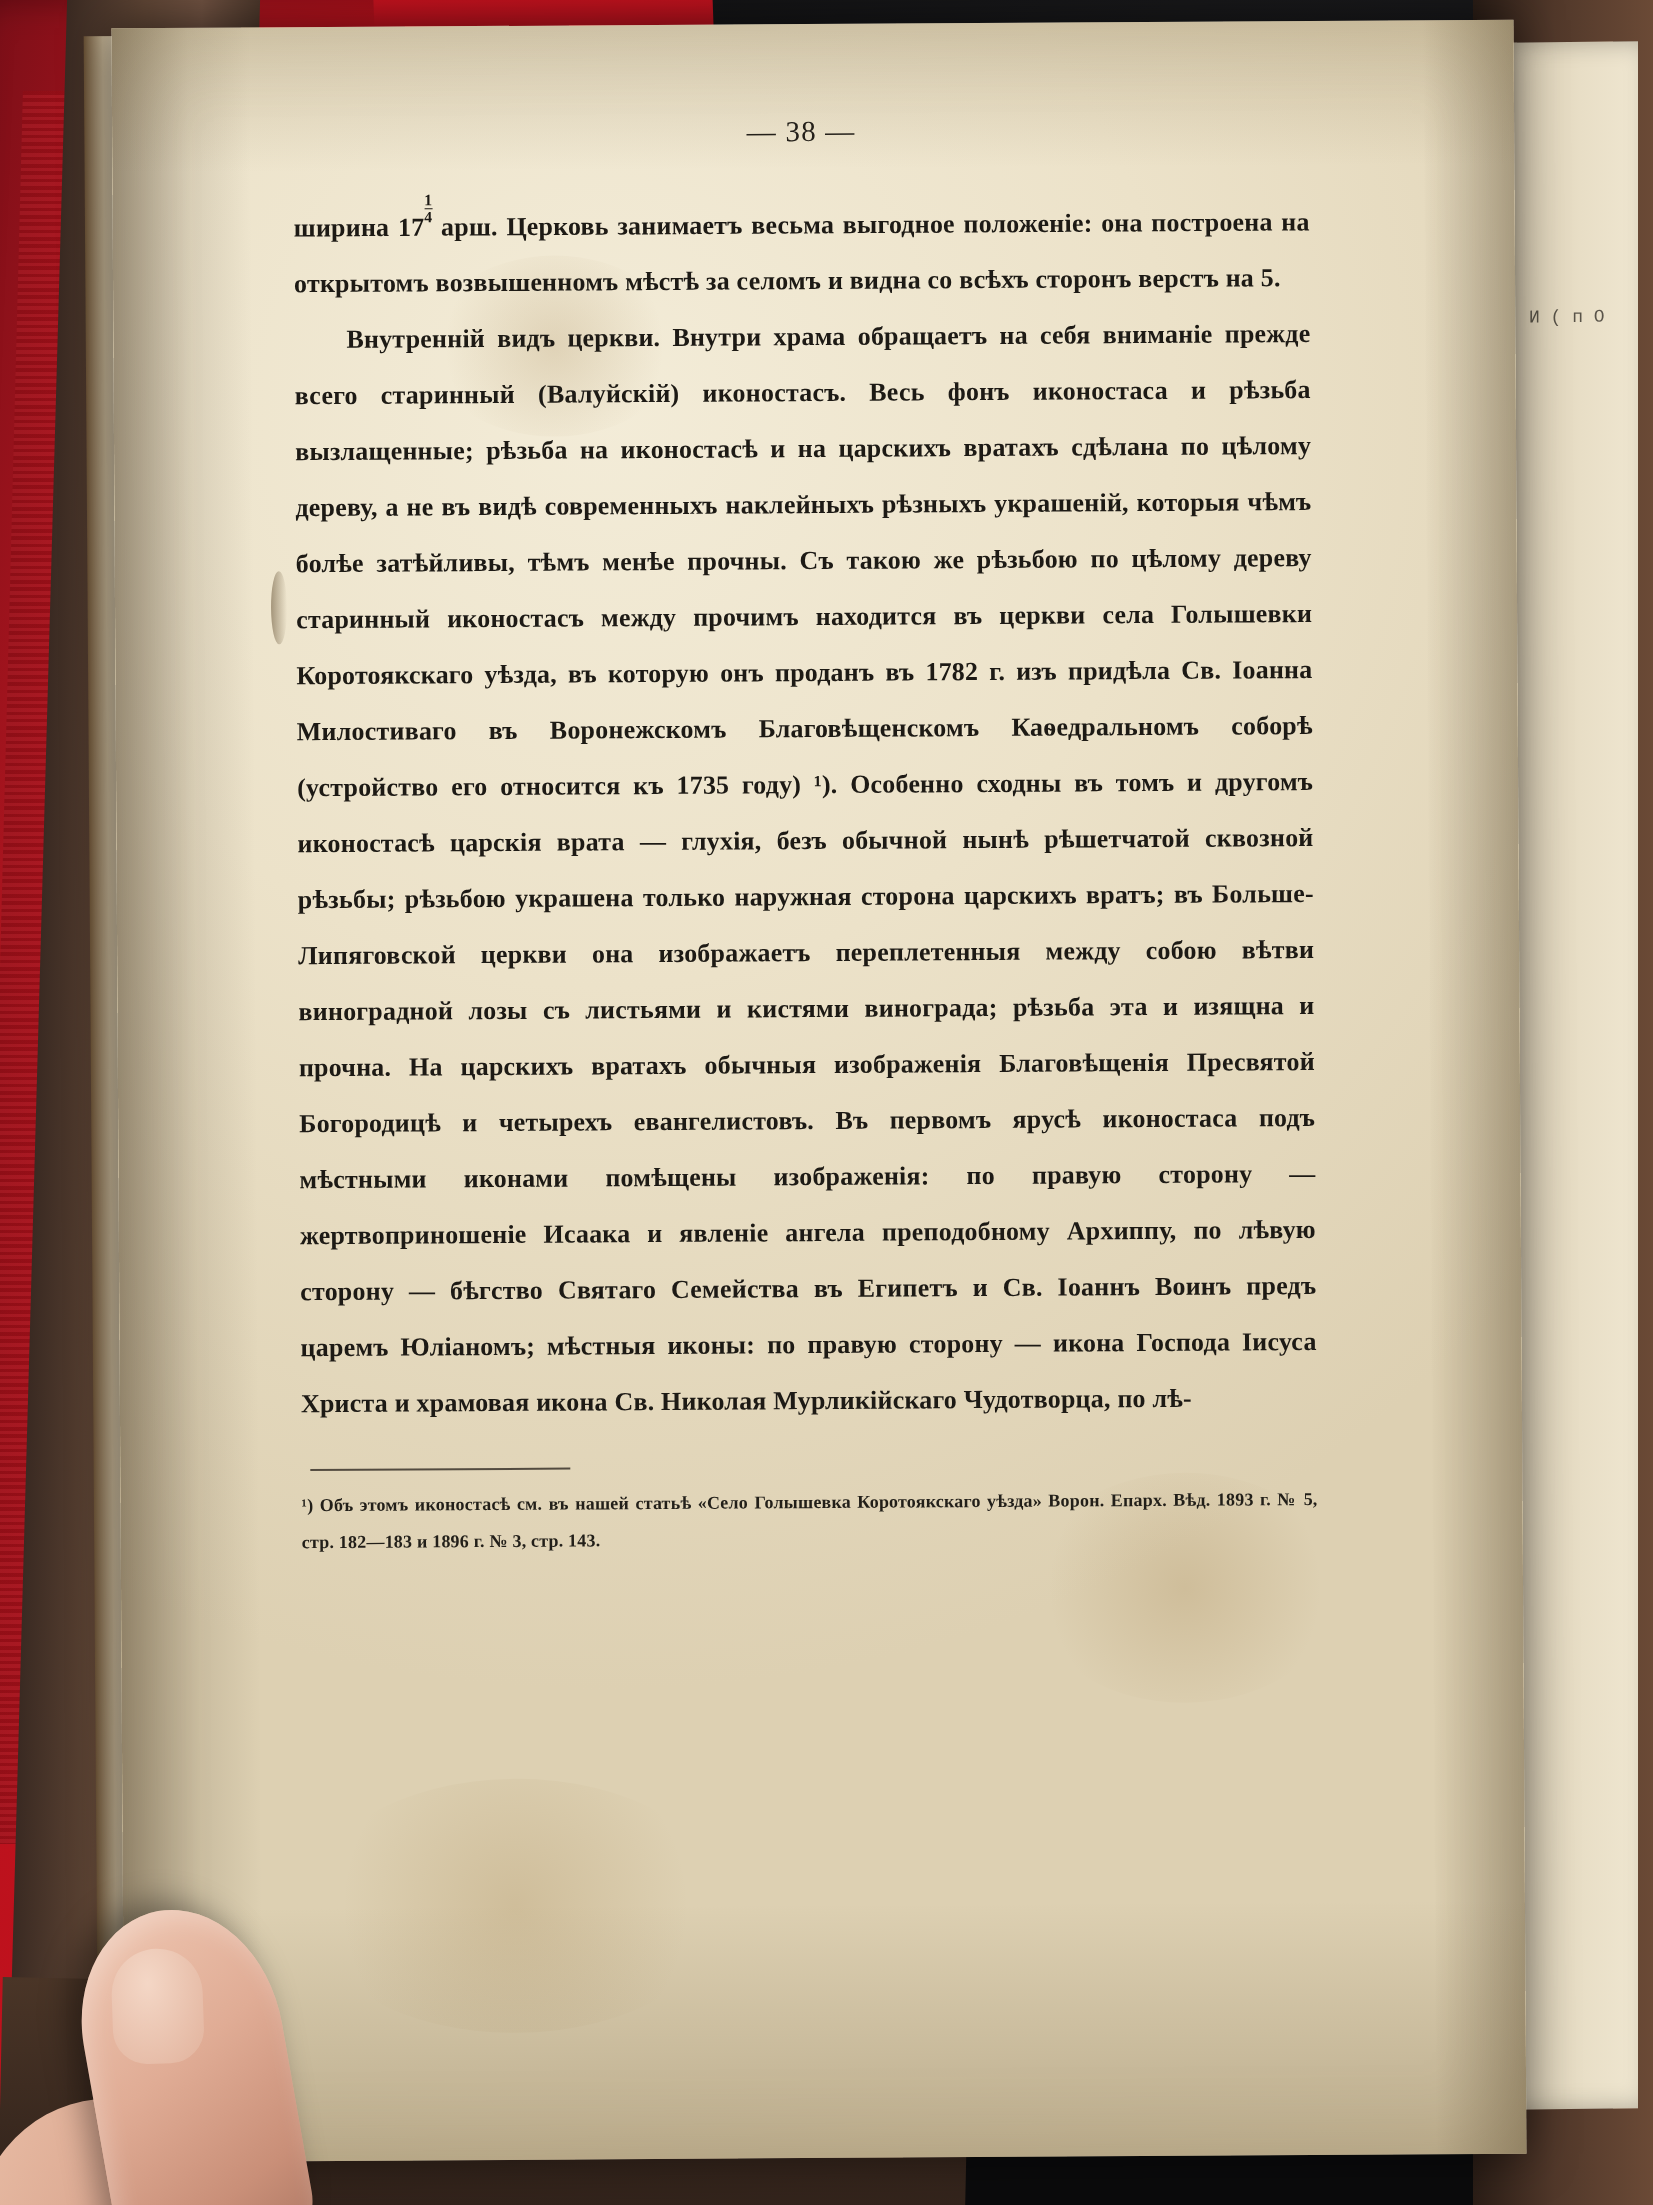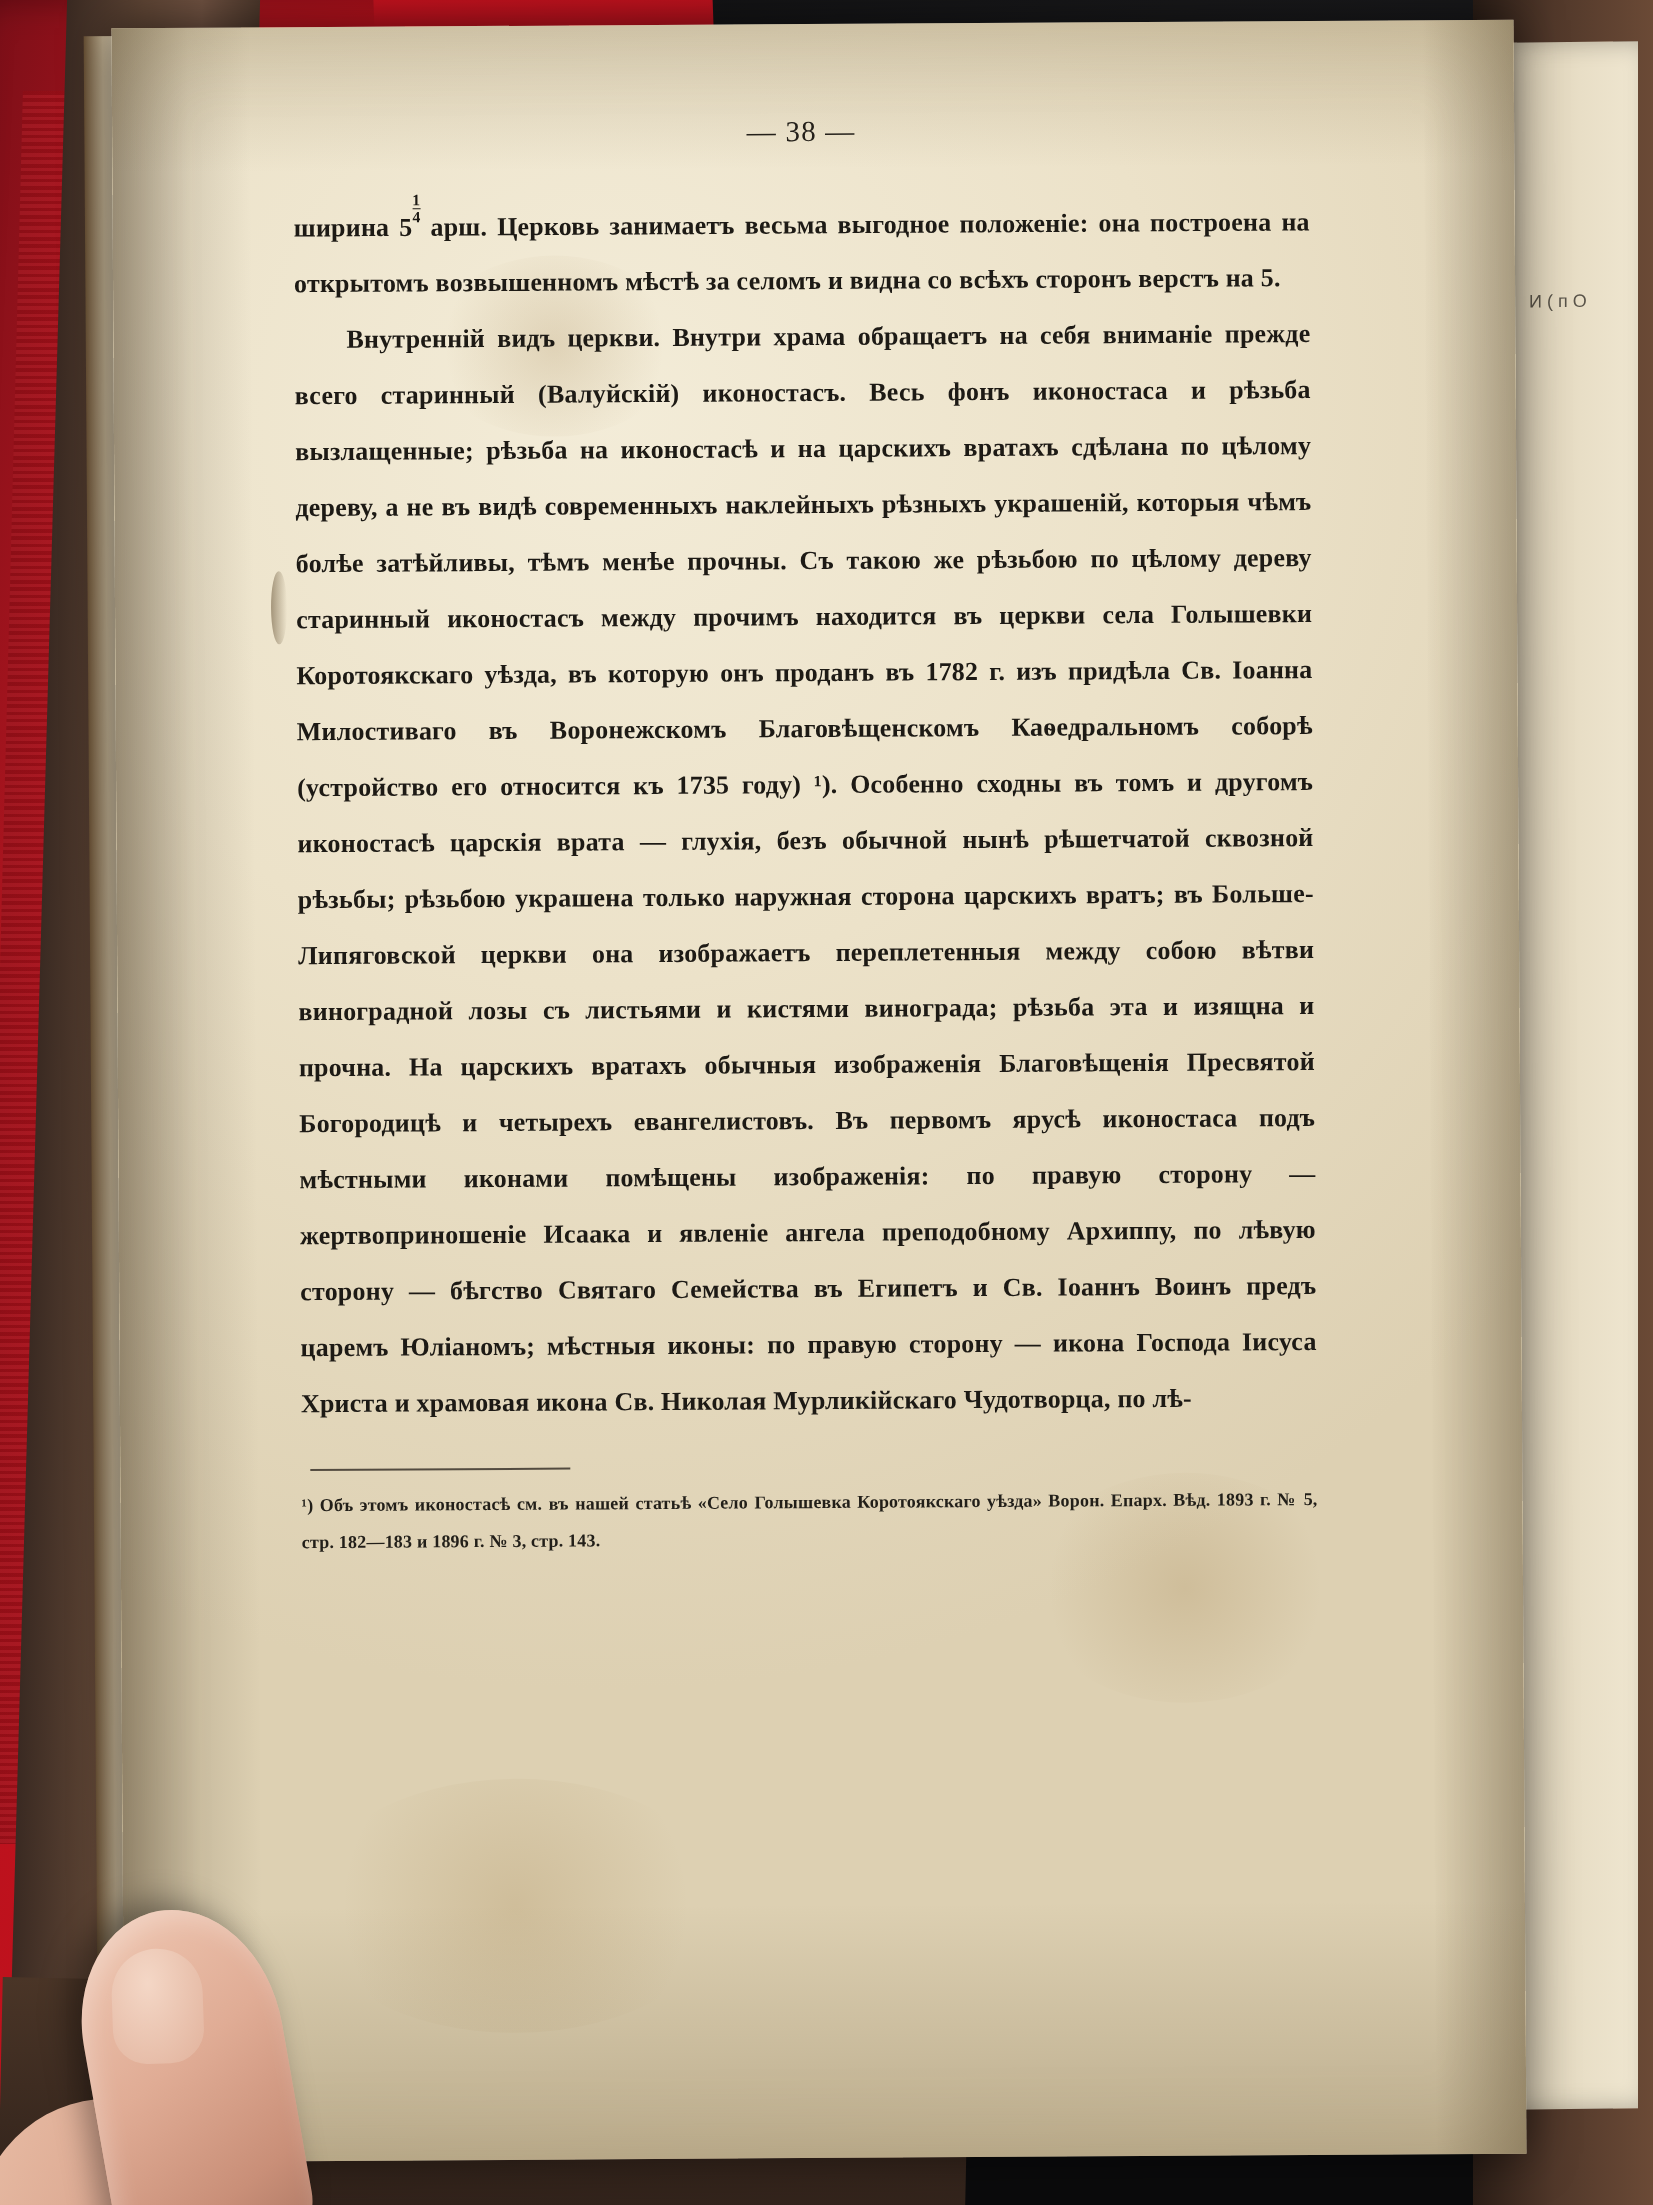--- a/index.html
+++ b/index.html
@@ -92,29 +92,29 @@
     top: 42px;
     width: 145px;
     height: 2067px;
     background: linear-gradient(90deg, #b4a78e 0%, #d9cdb4 18%, #e8dec6 60%, #efe6d0 100%);
     transform: skewY(-0.6deg);
     box-shadow: inset 11px 0 24px rgba(0,0,0,.28);
   }
   .facing-text {
     position: absolute;
     right: 18px;
-    top: 242px;
+    top: 258px;
     width: 91px;
     color: #2a2620;
     font-size: 18px;
     line-height: 35px;
     opacity: .75;
     overflow: hidden;
     height: 133px;
-    font-family: Liberation Sans, sans-serif;
+    font-family: Liberation Mono, monospace;
   }
 
   
   .page {
     position: absolute;
     left: 118px;
     top: 24px;
     width: 1402px;
     height: 2134px;
     background:
@@ -302,21 +302,21 @@
     <div class="foxing" style="left:907px; top:1451px; width:314px; height:230px;"></div>
     <div class="foxing" style="left:181px; top:1753px; width:423px; height:254px;"></div>
 
     <div class="curl"></div>
 
     <div class="content">
 
       <div class="folio">— 38 —</div>
 
       <div class="body-text">
-        <p><span>ширина 5</span><span class="fracwrap"><span class="frac"><span class="num">1</span><span class="den">4</span></span></span><span> арш. Церковь занимаетъ весьма выгодное положеніе: она построена на открытомъ возвышенномъ мѣстѣ за селомъ и видна со всѣхъ сторонъ верстъ на 5.</span></p>
+        <p><span>ширина 17</span><span class="fracwrap"><span class="frac"><span class="num">1</span><span class="den">4</span></span></span><span> арш. Церковь занимаетъ весьма выгодное положеніе: она построена на открытомъ возвышенномъ мѣстѣ за селомъ и видна со всѣхъ сторонъ верстъ на 5.</span></p>
         <p class="indent">Внутренній видъ церкви. Внутри храма обращаетъ на себя вниманіе прежде всего старинный (Валуйскій) иконостасъ. Весь фонъ иконостаса и рѣзьба вызлащенные; рѣзьба на иконостасѣ и на царскихъ вратахъ сдѣлана по цѣлому дереву, а не въ видѣ современныхъ наклейныхъ рѣзныхъ украшеній, которыя чѣмъ болѣе затѣйливы, тѣмъ менѣе прочны. Съ такою же рѣзьбою по цѣлому дереву старинный иконостасъ между прочимъ находится въ церкви села Голышевки Коротоякскаго уѣзда, въ которую онъ проданъ въ 1782 г. изъ придѣла Св. Іоанна Милостиваго въ Воронежскомъ Благовѣщенскомъ Каѳедральномъ соборѣ (устройство его относится къ 1735 году) ¹). Особенно сходны въ томъ и другомъ иконостасѣ царскія врата — глухія, безъ обычной нынѣ рѣшетчатой сквозной рѣзьбы; рѣзьбою украшена только наружная сторона царскихъ вратъ; въ Больше-Липяговской церкви она изображаетъ переплетенныя между собою вѣтви виноградной лозы съ листьями и кистями винограда; рѣзьба эта и изящна и прочна. На царскихъ вратахъ обычныя изображенія Благовѣщенія Пресвятой Богородицѣ и четырехъ евангелистовъ. Въ первомъ ярусѣ иконостаса подъ мѣстными иконами помѣщены изображенія: по правую сторону — жертвоприношеніе Исаака и явленіе ангела преподобному Архиппу, по лѣвую сторону — бѣгство Святаго Семейства въ Египетъ и Св. Іоаннъ Воинъ предъ царемъ Юліаномъ; мѣстныя иконы: по правую сторону — икона Господа Іисуса Христа и храмовая икона Св. Николая Мурликійскаго Чудотворца, по лѣ-</p>
       </div>
 
       <div class="rule"></div>
 
       <div class="footnote">
         <span>¹)</span>
         <span>Объ этомъ иконостасѣ см. въ нашей статьѣ «Село Голышевка Коротоякскаго уѣзда» Ворон. Епарх. Вѣд. 1893 г. № 5, стр. 182—183 и 1896 г. № 3, стр. 143.</span>
       </div>
 

